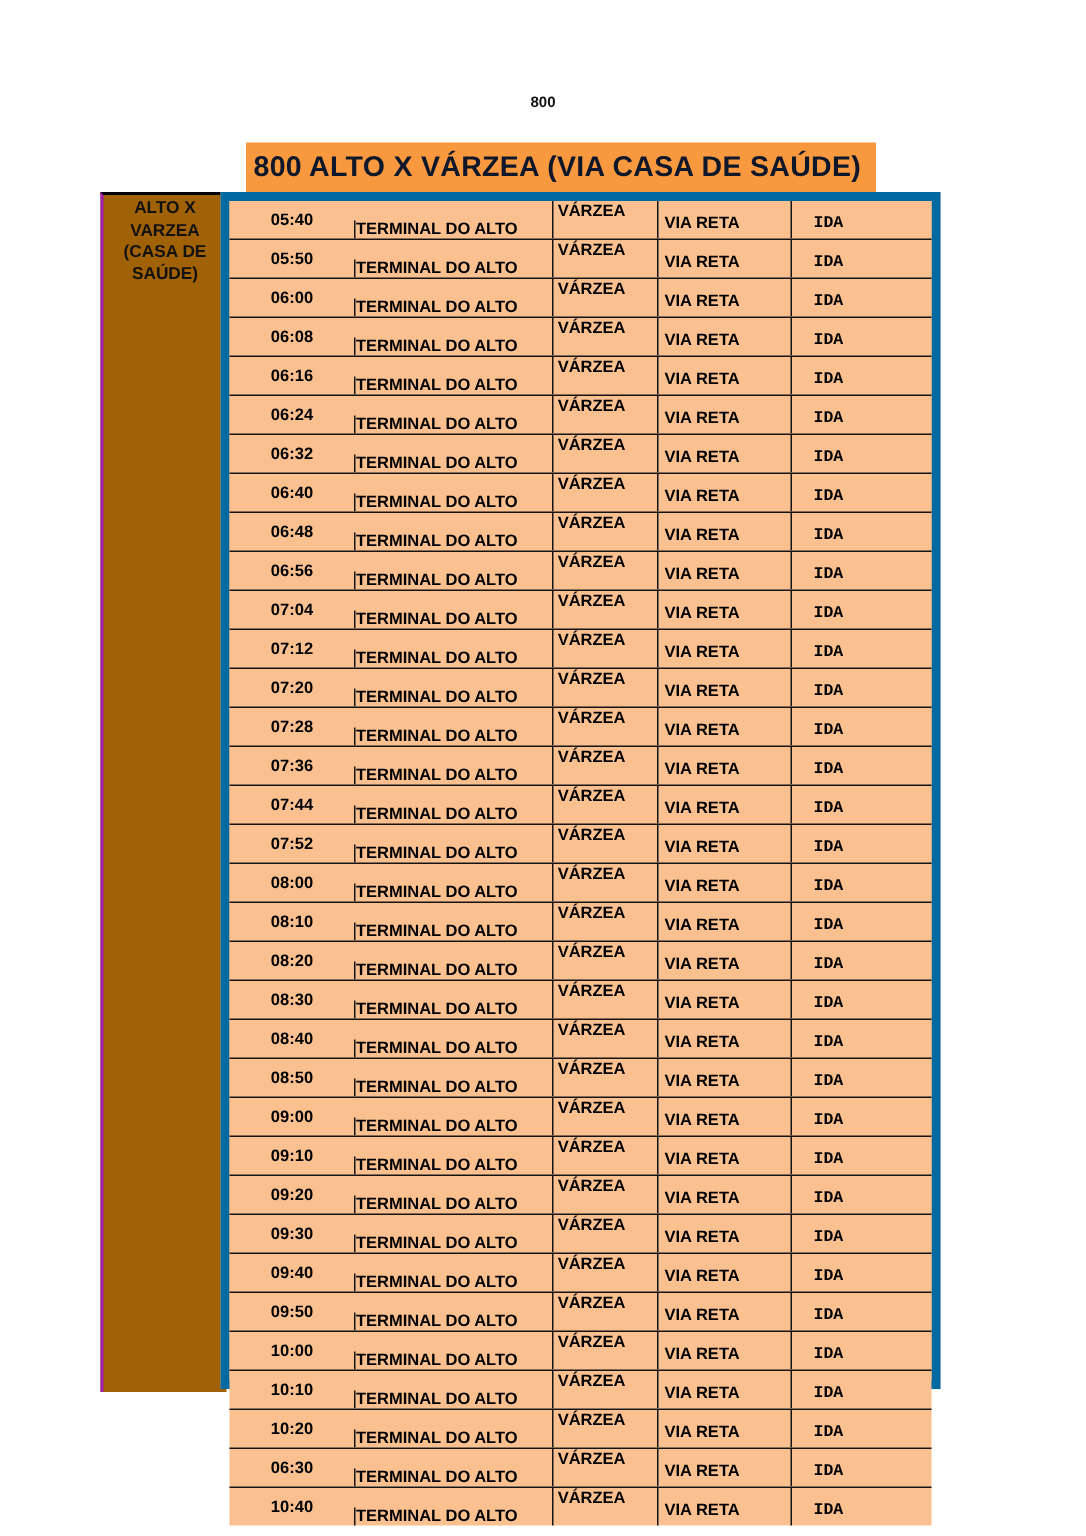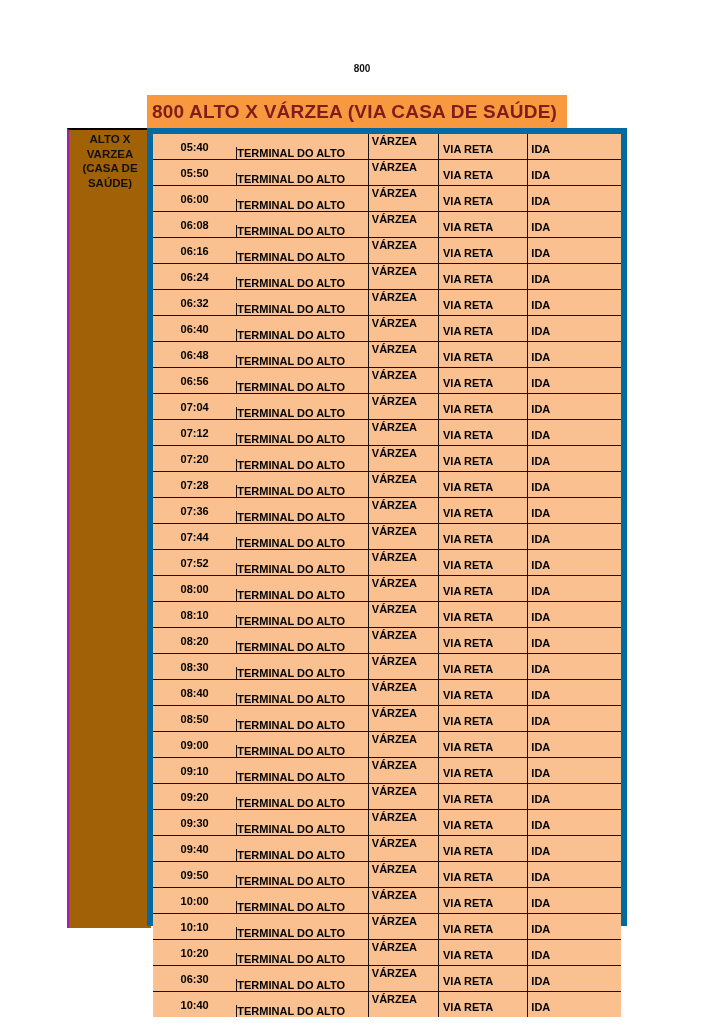--- a/index.html
+++ b/index.html
@@ -18,25 +18,25 @@
     overflow:hidden;
   }
   .page{position:absolute;inset:0;background:#fff;}
 
   .page-header-number{
     position:absolute;top:63px;left:0;right:0;
     text-align:center;font-size:10px;font-weight:bold;
   }
 
   .title-bar{
-    position:absolute;left:147px;top:95px;width:420px;height:33px;
+    position:absolute;left:164px;top:95px;width:420px;height:33px;
     background:var(--title-orange);
     display:flex;align-items:center;
     padding-left:5px;
-    font-size:19px;font-weight:bold;color:#7f1d1d;
+    font-size:19px;font-weight:bold;color:#0f172a;
     letter-spacing:0.2px;
     white-space:nowrap;
   }
 
   .side-label{
     position:absolute;left:67px;top:128px;width:84px;height:800px;
     background:#a16207;
     border-left:2px solid #a21caf;
     border-top:2px solid #000;
   }
@@ -62,21 +62,21 @@
   .cell{
     display:flex;
     font-size:11px;font-weight:bold;color:#000;
     overflow:hidden;white-space:nowrap;
   }
   .cell + .cell{border-left:1px solid var(--line);}
   .c-time{flex:0 0 17.8%;justify-content:center;align-items:center;}
   .c-origin{flex:0 0 28.1%;align-items:center;padding-left:0;margin-top:13px;}
   .c-dest{flex:0 0 15.0%;align-items:flex-start;padding-left:3px;padding-top:1px;}
   .c-via{flex:0 0 19.1%;align-items:center;padding-left:4px;padding-top:5px;}
-  .c-dir{flex:1 1 auto;align-items:center;padding-left:3px;padding-top:5px;}
+  .c-dir{flex:1 1 auto;align-items:center;padding-left:14px;padding-top:5px;font-family:Liberation Mono, monospace;}
 
   .page-footer{
     position:absolute;top:935px;left:0;right:0;
     text-align:center;font-size:13px;font-weight:bold;
   }
 </style>
 </head>
 <body>
 
 <div class="page">

